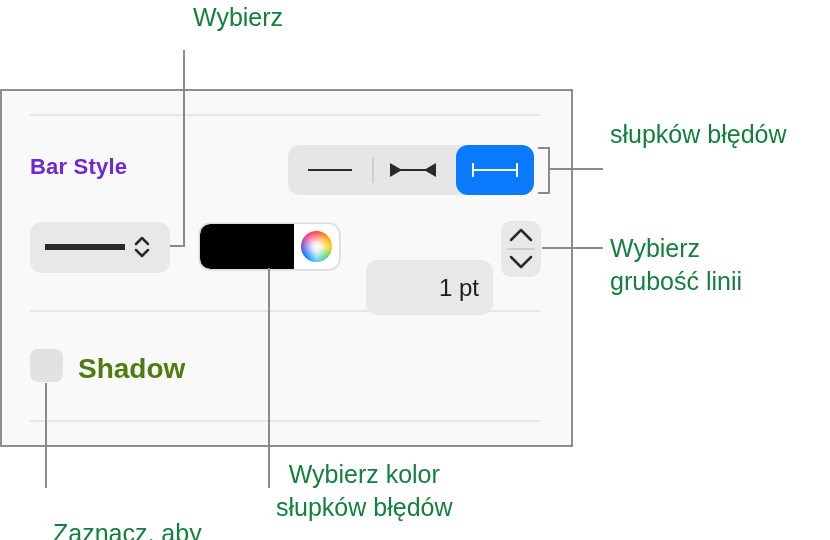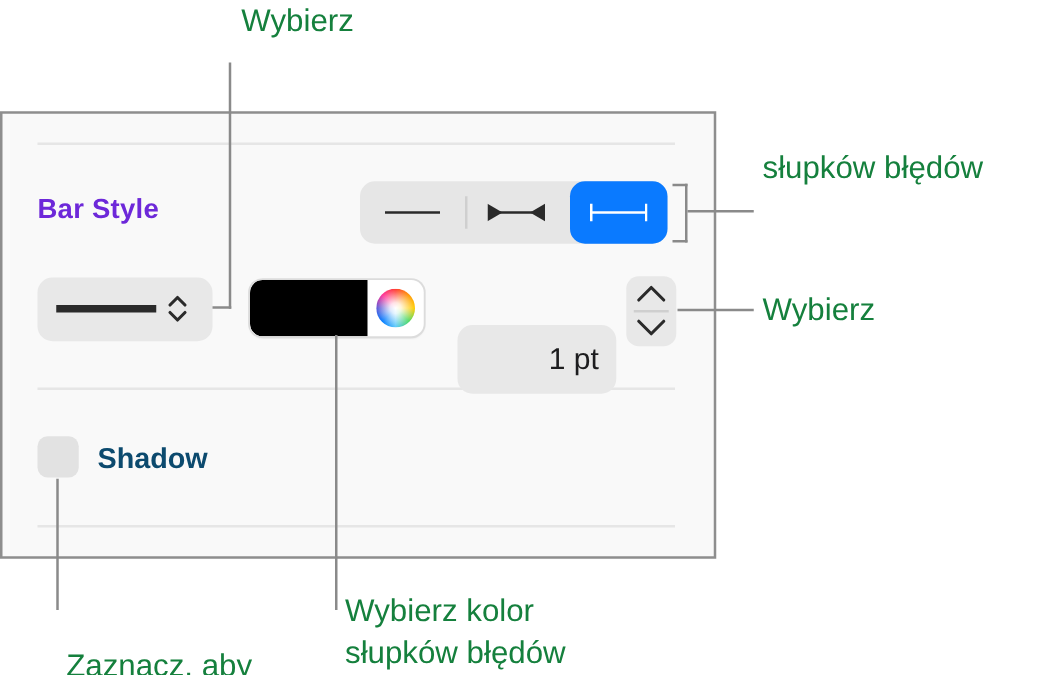--- a/index.html
+++ b/index.html
@@ -65,21 +65,21 @@
   .stepper .mid { position: absolute; left: 6px; top: 27px; width: 28px; height: 1.5px; background: #cfcfcf; }
   .step-btn { position: absolute; left: 0; width: 40px; height: 27px; cursor: pointer; }
   .step-up { top: 0; }
   .step-down { top: 28px; }
 
   
   .checkbox {
     position: absolute; left: 30px; top: 349px; width: 33px; height: 33px;
     background: #e2e2e2; border-radius: 8px; cursor: pointer;
   }
-  .checkbox-label { position: absolute; left: 78px; top: 353px; font-size: 23px; font-weight: bold; color: #0c4a6e; }
+  .checkbox-label { position: absolute; left: 78px; top: 353px; font-size: 28px; font-weight: bold; color: #4d7c0f; }
 
   
   .cline { position: absolute; background: #8a8a8a; }
   .callout {
     position: absolute; font-size: 25px; line-height: 33px; color: #15803d; white-space: nowrap;
   }
 </style>
 </head>
 <body>
 
@@ -164,22 +164,23 @@
 <div class="callout" style="left:193px; top:1px;">
   <div>Wybierz</div>
 </div>
 
 <div class="callout" style="left:610px; top:118px;">
   <div>słupków błędów</div>
 </div>
 
 <div class="callout" style="left:610px; top:232px;">
   <div>Wybierz</div>
+  <div>grubość linii</div>
 </div>
 
 <div class="callout" style="left:53px; top:492px;margin-top:25px;">
   <div>Zaznacz, aby</div>
 </div>
 
-<div class="callout" style="left:276px; top:473px;">
+<div class="callout" style="left:276px; top:458px;text-align:center;">
   <div>Wybierz kolor</div>
   <div>słupków błędów</div>
 </div>
 
 </body></html>

